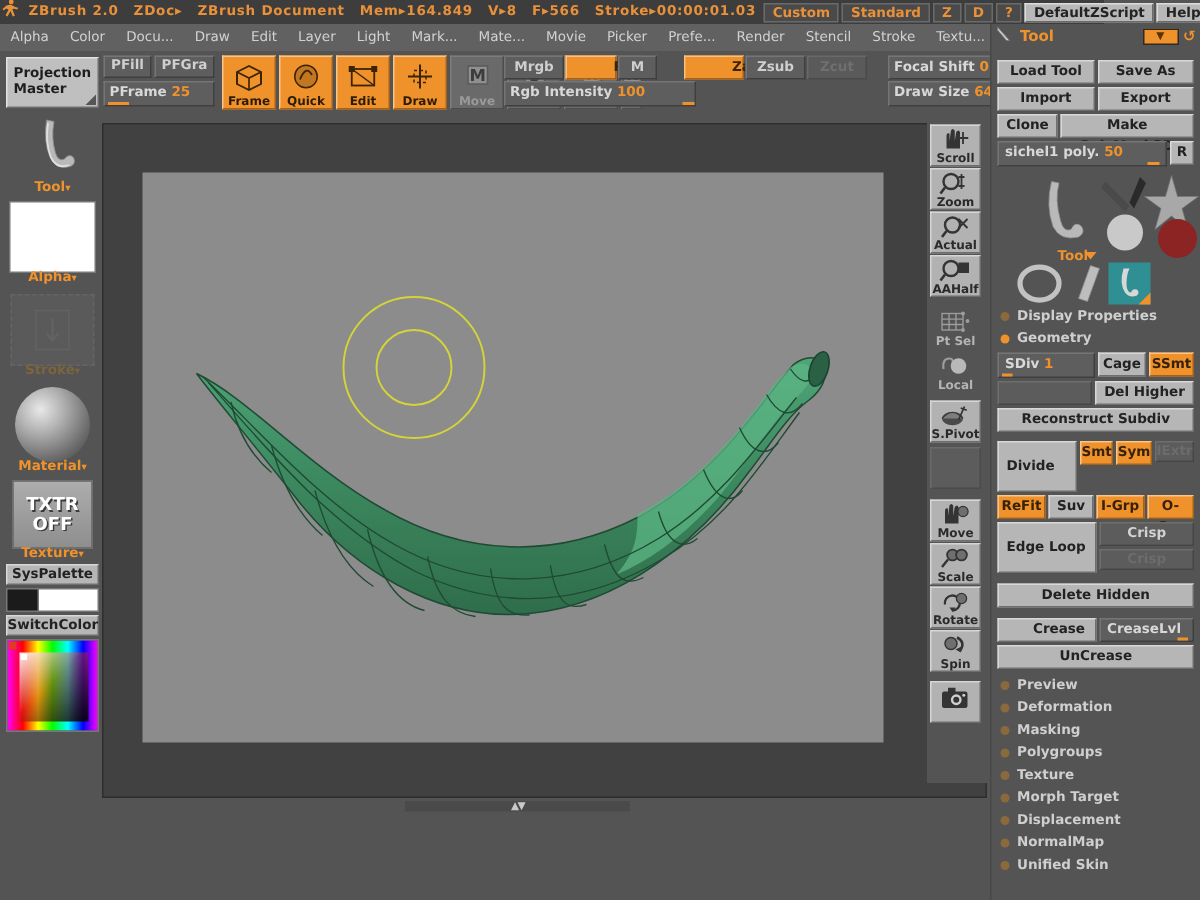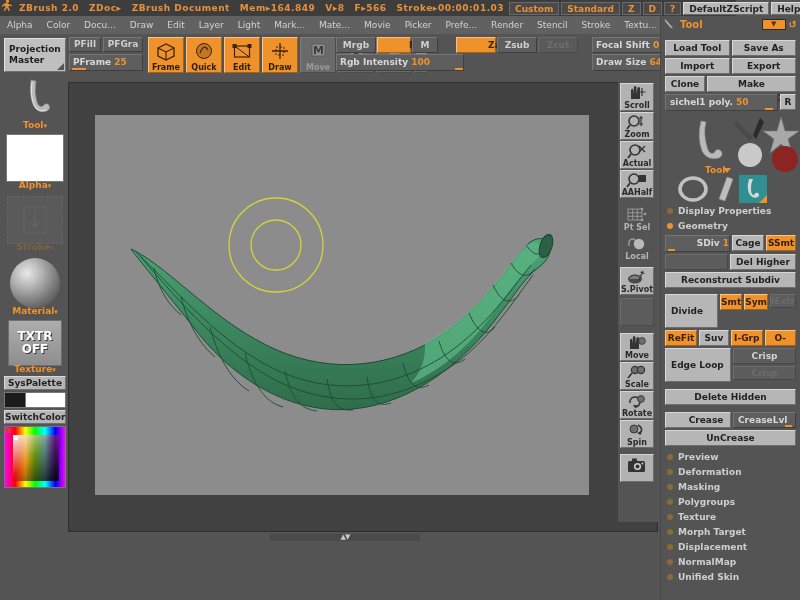--- a/index.html
+++ b/index.html
@@ -683,21 +683,21 @@
     <div class="sub-item">
       <span class="sub-dot hollow"></span>
       <span>Display Properties</span>
     </div>
     <div class="sub-item">
       <span class="sub-dot"></span>
       <span>Geometry</span>
     </div>
 
     <div class="rrow">
-      <div class="rslider" style="flex:1;text-align:right;">
+      <div class="rslider" style="flex:1;">
         <span>SDiv</span>
         <span class="val">1</span>
         <span class="nub" style="left:2px; width:7px;"></span>
       </div>
       <div class="rbtn" style="width:32px;">Cage</div>
       <div class="rbtn orange" style="width:30px;">SSmt</div>
     </div>
     <div class="rrow">
       <div class="rbtn dim" style="flex:1;"></div>
       <div class="rbtn" style="width:66px;">Del Higher</div>

